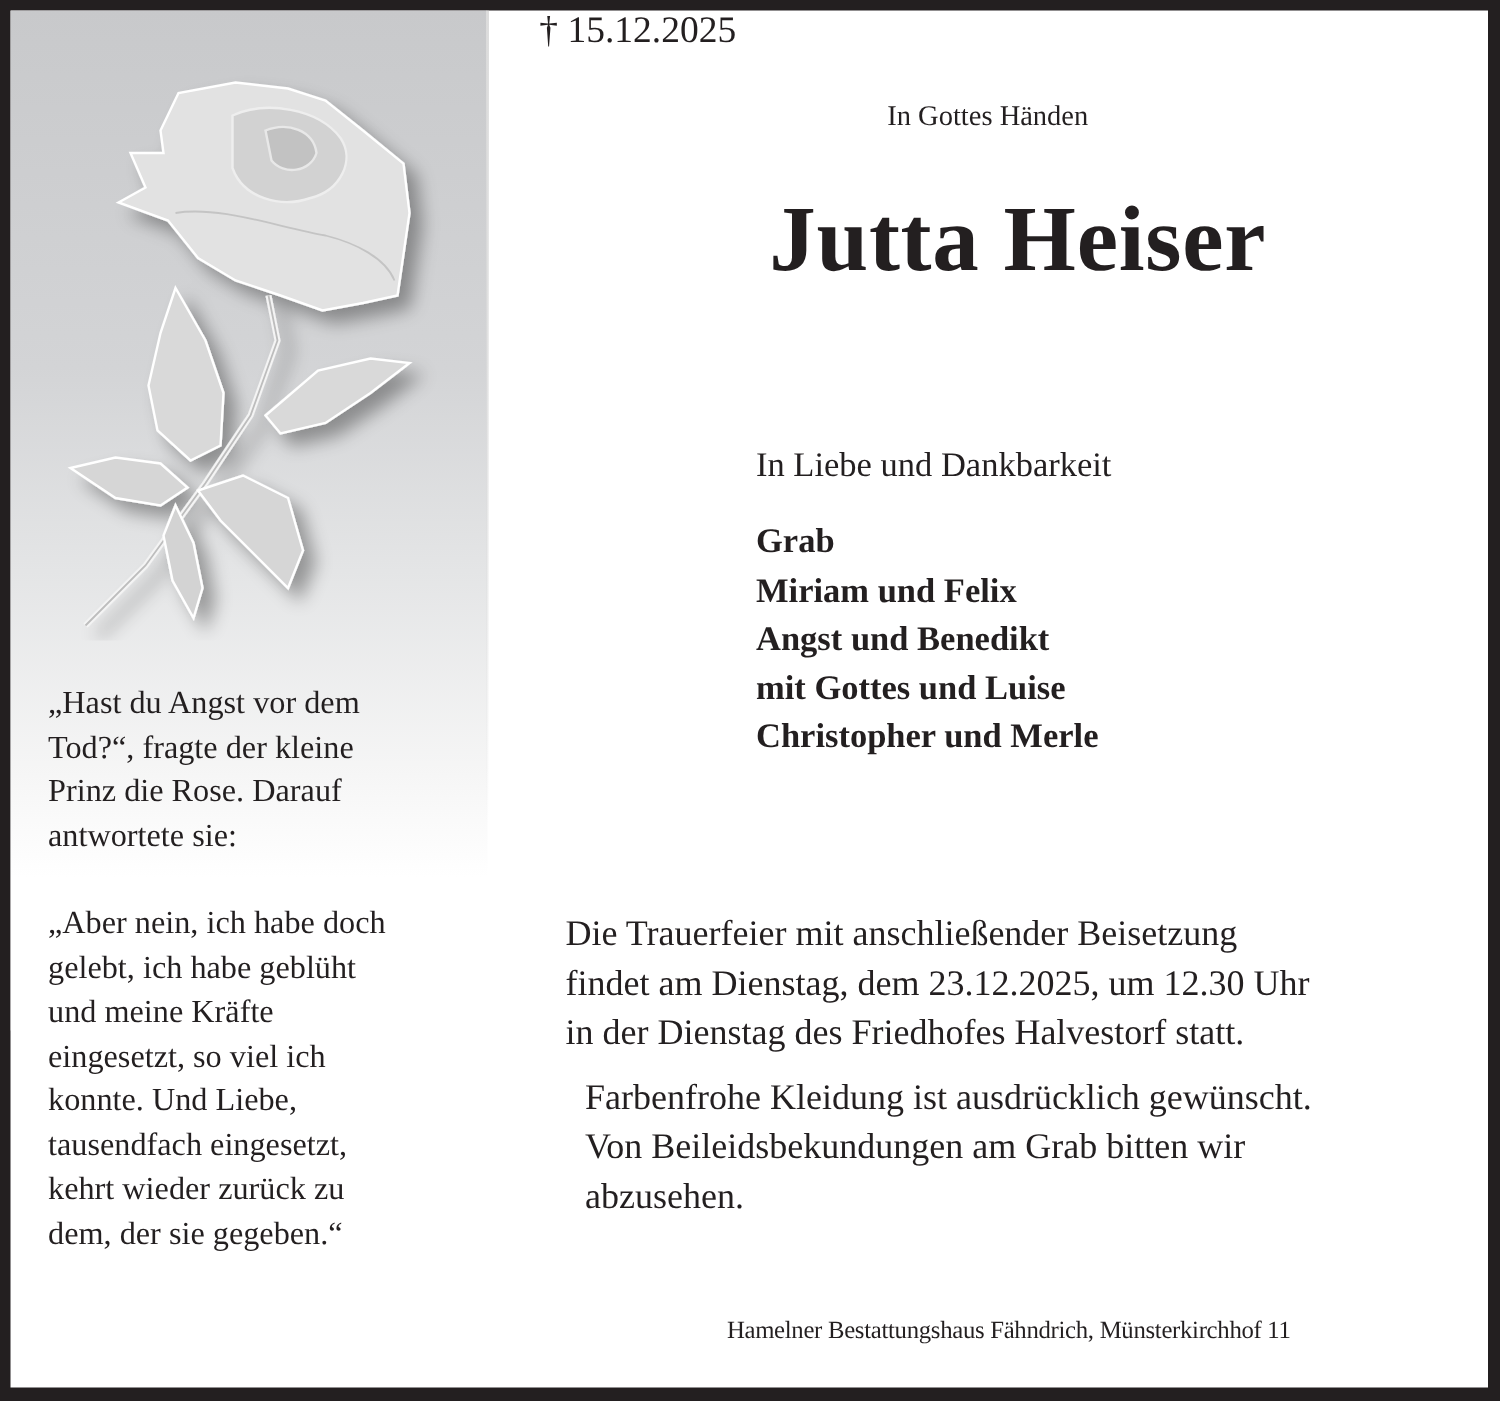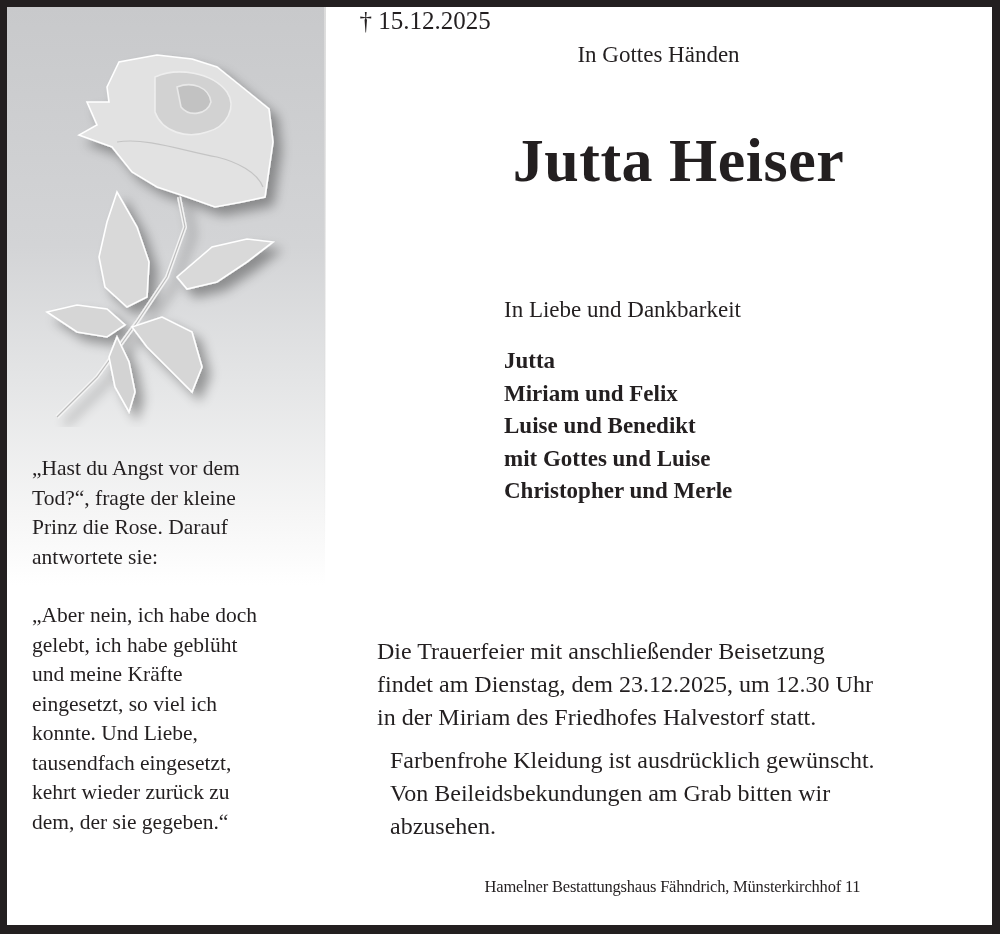--- a/index.html
+++ b/index.html
@@ -15,31 +15,31 @@
   }
   .rose { position: absolute; left: 30px; top: 40px; width: 280px; height: 380px; }
   .quote {
     position: absolute; left: 25px; top: 447px; width: 290px;
     font-size: 21.5px; line-height: 29.5px;
   }
   .quote p { margin: 0; }
   .quote p + p { margin-top: 29px; }
 
   .center { position: absolute; left: 318px; width: 667px; text-align: center; }
-  .motto { top: 35px; font-size: 23px; }
+  .motto { top: 60px; font-size: 19px; }
   .name { top: 118px; font-size: 62px; font-weight: bold; letter-spacing: 0.5px; margin-left: 20px; }
   .dates { top: 192px; font-size: 25px; left: 318px; width: 667px; text-align: center; }
   .dates span { display: inline-block; }
   .dates .gap { width: 38px; }
 
   .thanks { position: absolute; left: 497px; top: 290px; font-size: 23px; text-align: center; }
   .family { position: absolute; left: 497px; top: 338px; font-size: 23px; font-weight: bold; line-height: 32.5px; }
   .family div { white-space: nowrap; }
 
-  .notice { position: absolute; left: 370px; top: 628px; font-size: 24px; line-height: 33px; }
+  .notice { position: absolute; left: 370px; top: 600px; font-size: 24px; line-height: 33px; }
   .notice p { margin: 0; white-space: nowrap; }
   .notice p + p { margin-top: 10px; margin-left: 13px; }
 
   .footer {
     position: absolute; left: 332px; width: 667px; top: 870px; text-align: center;
     font-size: 16.5px; letter-spacing: -0.2px;
   }
   .divider-line { position: absolute; left: 317px; top: 0; width: 2px; height: 540px; background: linear-gradient(to bottom, #dcdcdc, rgba(255,255,255,0)); }
 </style>
 </head>
@@ -102,32 +102,32 @@
   <div class="divider-line"></div>
 
   <div class="center motto">In Gottes Händen</div>
   <div class="center name">Jutta Heiser</div>
   <div class="dates">
     <span>* 27.12.1962</span><span class="gap"></span><span>† 15.12.2025</span>
   </div>
 
   <div class="thanks">In Liebe und Dankbarkeit</div>
   <div class="family">
-    <div>Jutta</div>
+    <div>Grab</div>
     <div>Miriam und Felix</div>
-    <div>Luise und Benedikt</div>
+    <div>Angst und Benedikt</div>
     <div>mit Gottes und Luise</div>
     <div>Christopher und Merle</div>
   </div>
 
   <div class="notice">
     <p>
       <span>Die Trauerfeier mit anschließender Beisetzung</span><br>
       <span>findet am Dienstag, dem 23.12.2025, um 12.30 Uhr</span><br>
-      <span>in der Miriam des Friedhofes Halvestorf statt.</span>
+      <span>in der Dienstag des Friedhofes Halvestorf statt.</span>
     </p>
     <p>
       <span>Farbenfrohe Kleidung ist ausdrücklich gewünscht.</span><br>
       <span>Von Beileidsbekundungen am Grab bitten wir</span><br>
       <span>abzusehen.</span>
     </p>
   </div>
 
   <div class="footer">Hamelner Bestattungshaus Fähndrich, Münsterkirchhof 11</div>
 </div>

